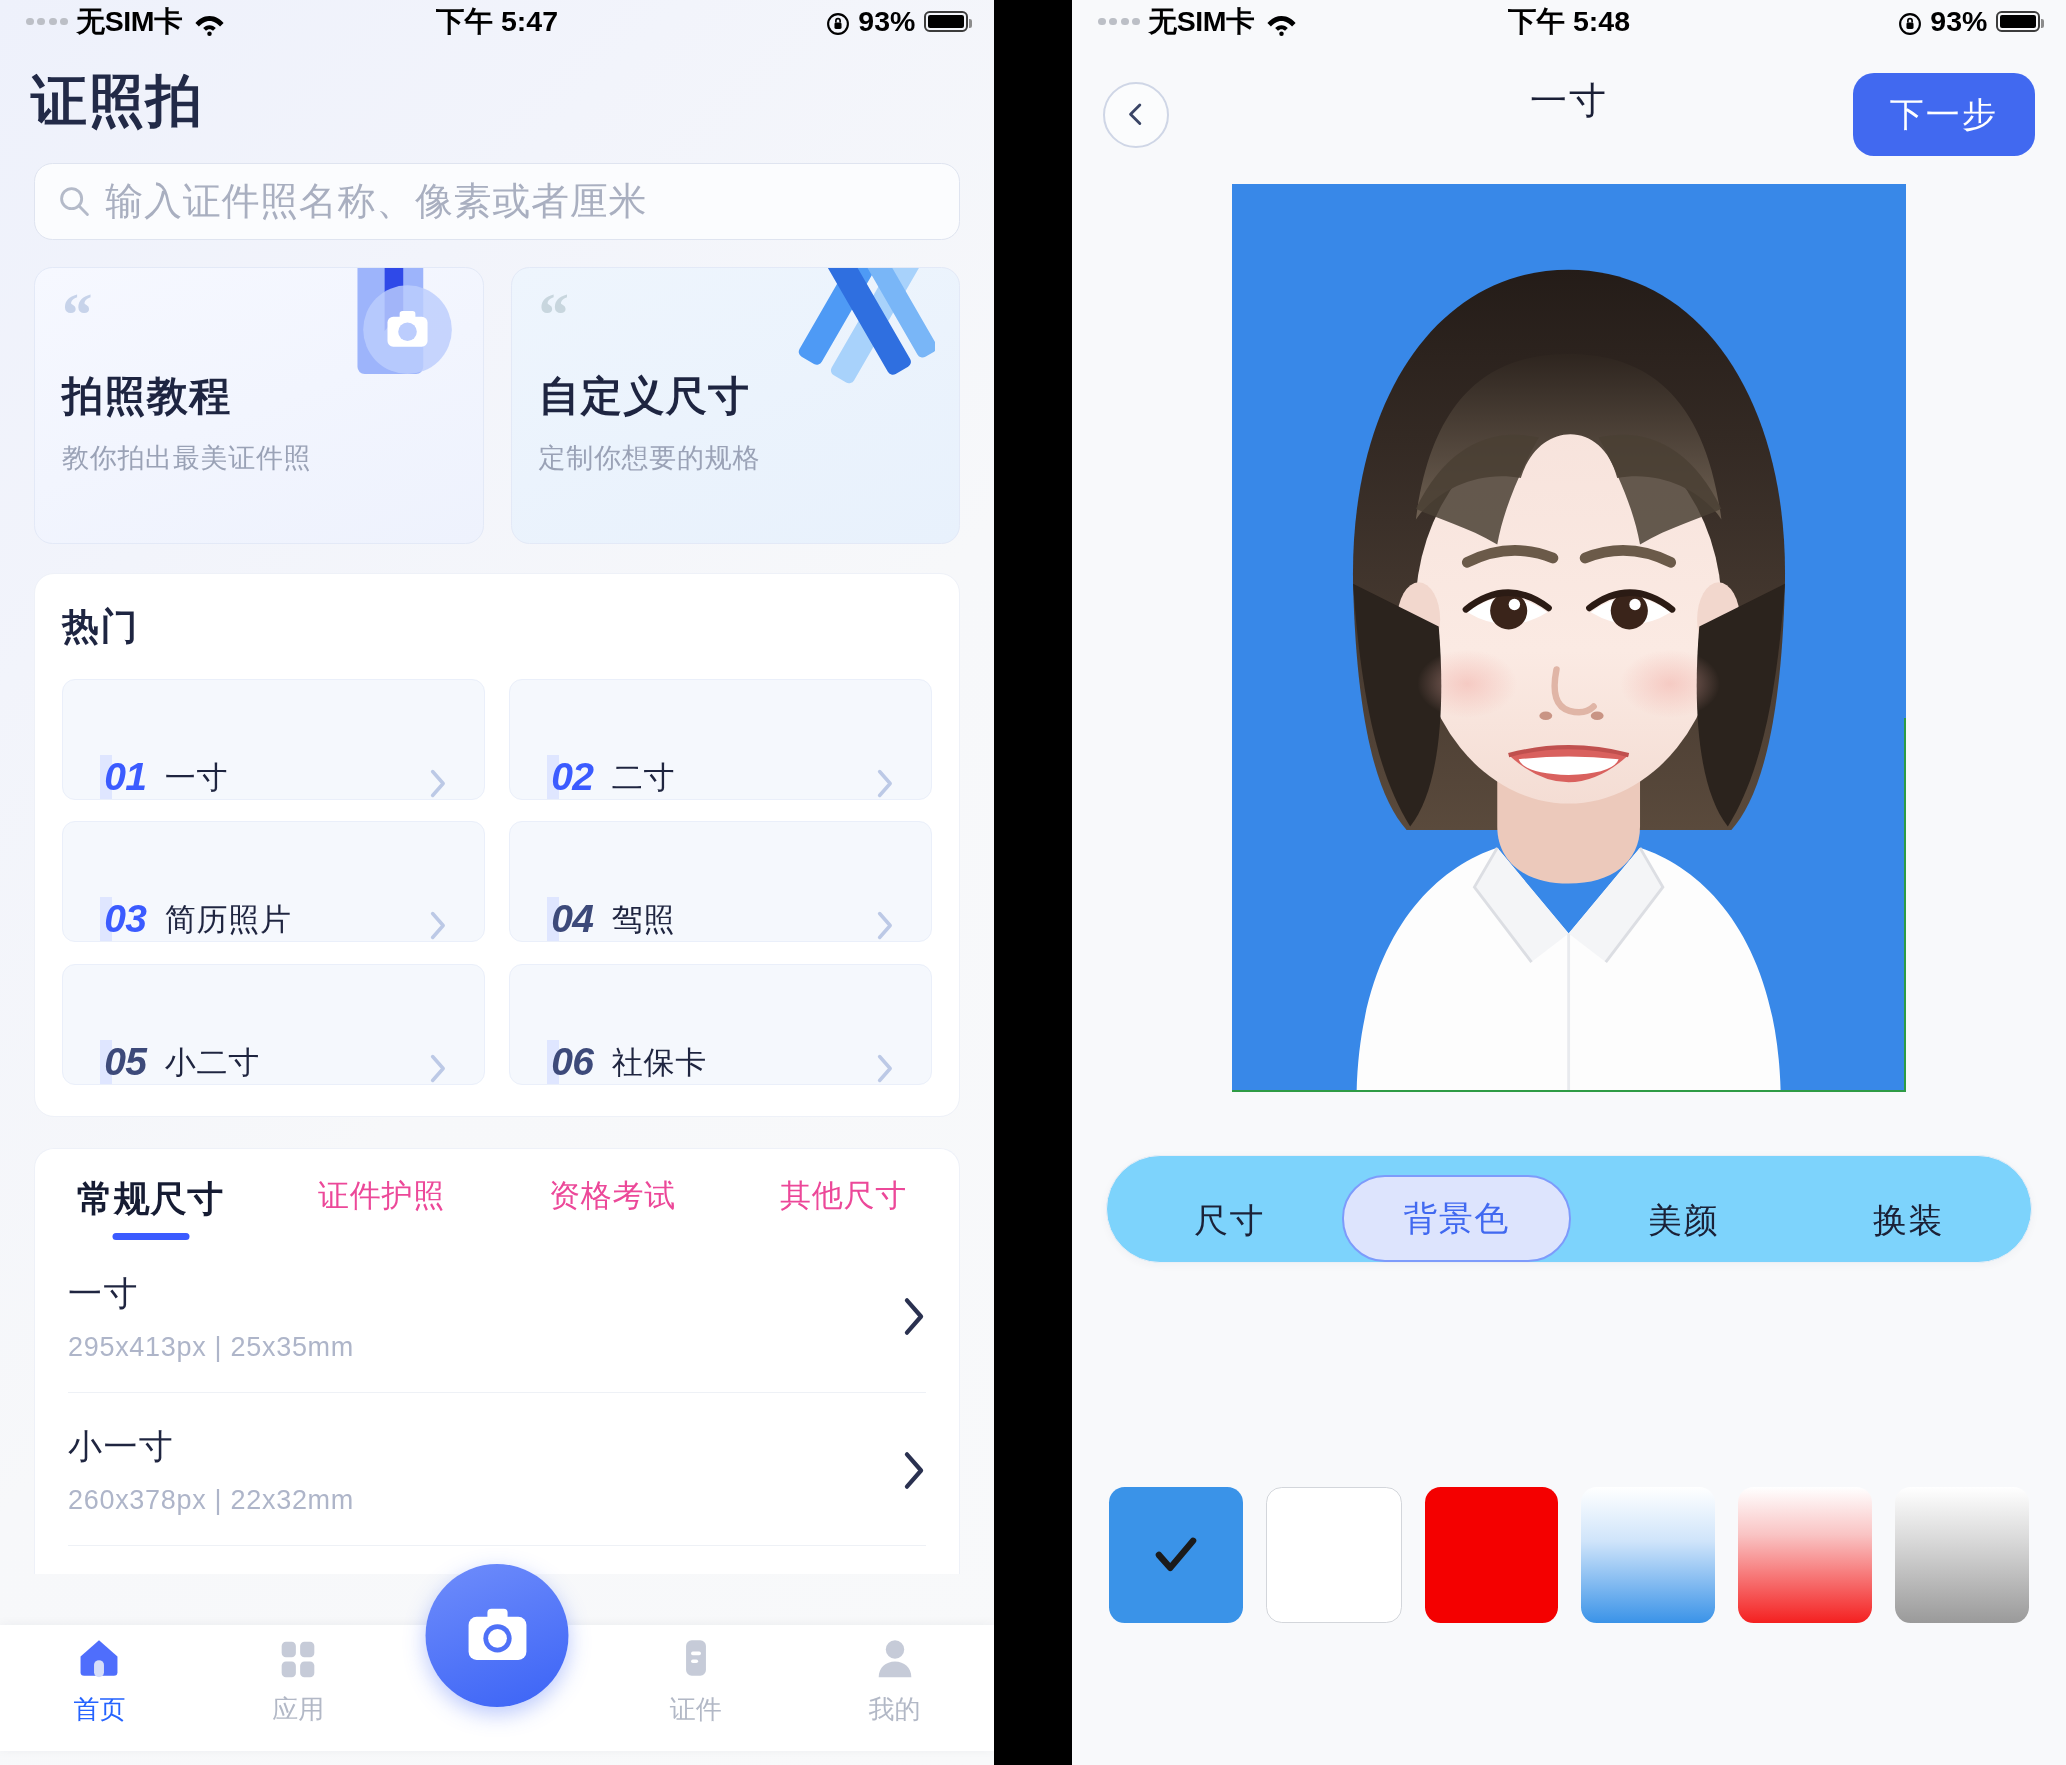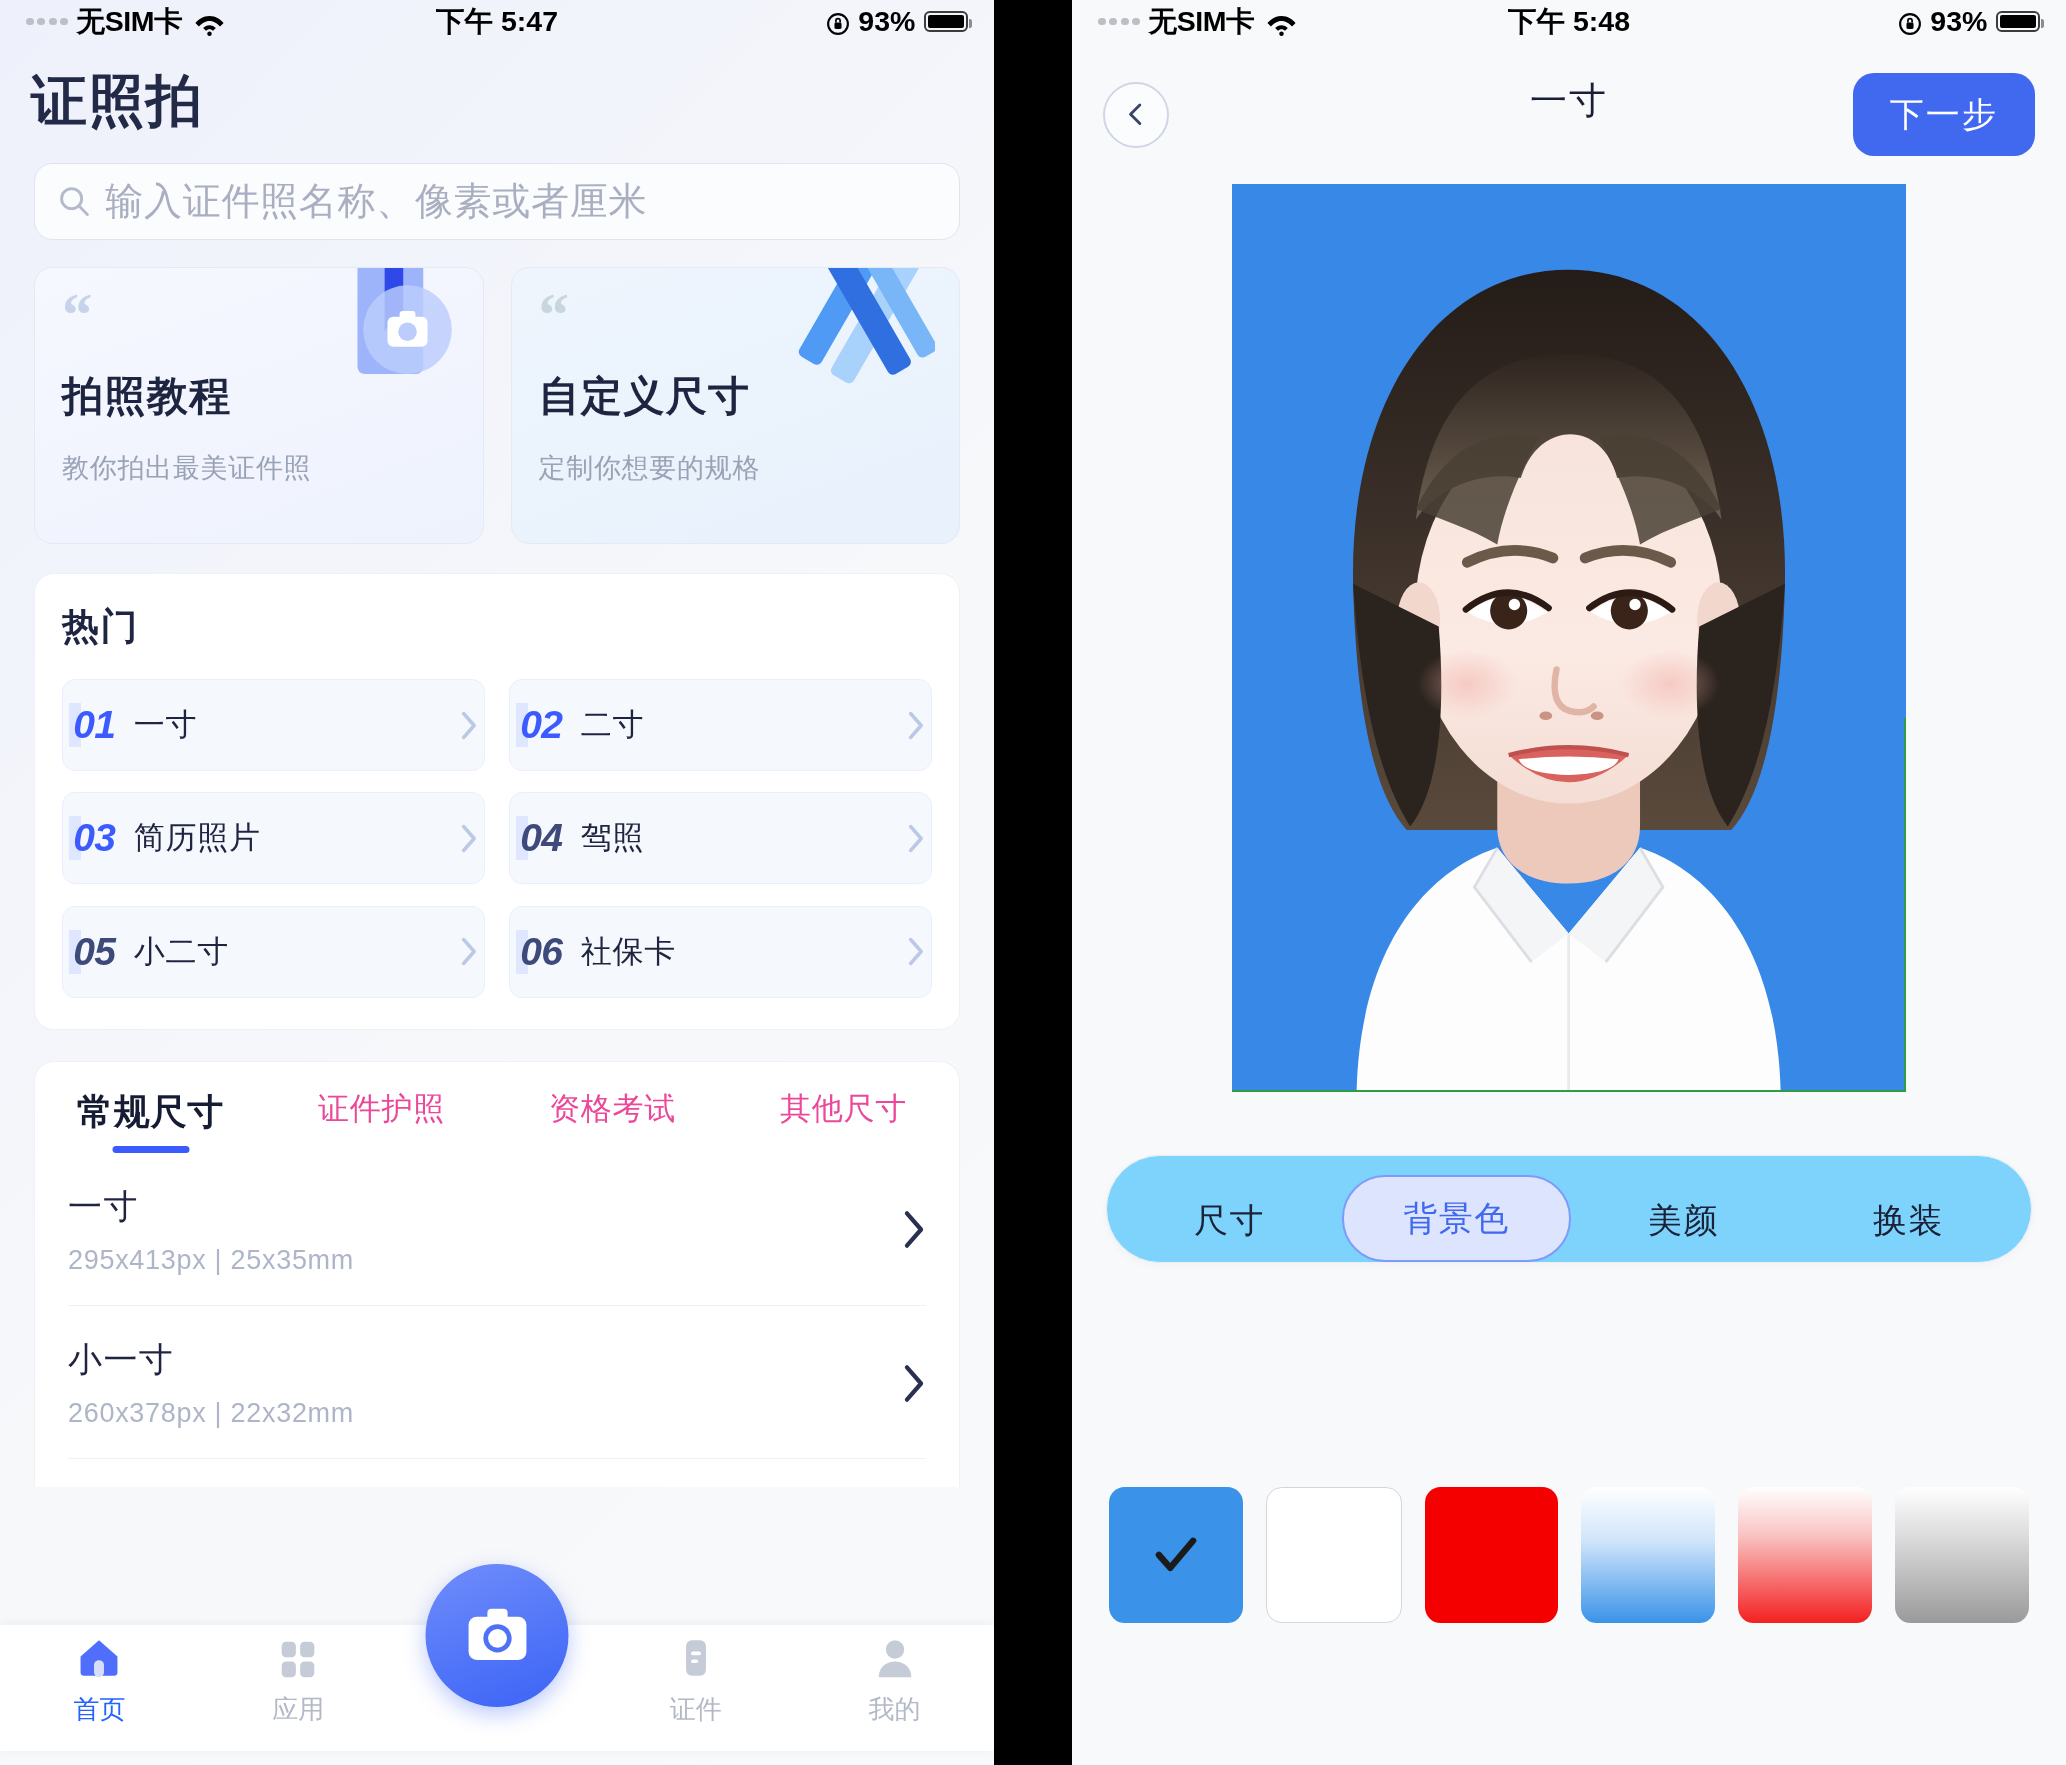--- a/index.html
+++ b/index.html
@@ -53,32 +53,32 @@
   .cards { display: flex; gap: 27px; padding: 27px 34px 0 34px; }
   .fcard {
     position: relative; flex: 1; height: 277px; border-radius: 18.5px;
     border: 1.4px solid #e3e9f7; overflow: hidden; padding: 30px 27px;
   }
   .fcard.c1 { background: linear-gradient(160deg,#f6f8ff 0%,#eef2fd 100%); }
   .fcard.c2 { background: linear-gradient(160deg,#eef5fd 0%,#e8f1fc 100%); }
   .quote { font-size: 61px; line-height: .55; font-weight: 900; color: #c7d3ea; font-family: "Liberation Serif", serif;}
   .fcard.c2 .quote { color: #c8d6de; }
   .fcard h3 { font-size: 41px; font-weight: 900; color: #1e2541; margin-top: 37px; letter-spacing: 1.4px;}
-  .fcard p { font-size: 27px; color: #9aa2b6; margin-top: 26px; letter-spacing: 0.7px;}
+  .fcard p { font-size: 27px; color: #9aa2b6; margin-top: 16px; letter-spacing: 0.7px;}
   .fc-art { position: absolute; top: -7.1px; right: 24px; width: 143px; height: 143px; }
 
   .panel {
     margin: 28.5px 34px 0 34px; background: #ffffff; border-radius: 20px;
     border: 1.4px solid #eef1f8; padding: 28.5px 27px 31px 27px;
   }
   .panel h2 { font-size: 37px; font-weight: 900; color: #1e2541; letter-spacing: 1.4px;}
   .hot-grid { display: grid; grid-template-columns: 1fr 1fr; gap: 21.4px 24px; margin-top: 27px; }
   .hot-item {
-    height: 92px; background: #f5f8fd; border: 1.4px solid #eaeffa; border-radius: 13px;
-    display: flex; align-items: center; padding: 0 6px; gap: 18.5px;
+    height: 121px; background: #f5f8fd; border: 1.4px solid #eaeffa; border-radius: 13px;
+    display: flex; align-items: flex-end; padding: 0 37px; gap: 18.5px;
   }
   .hot-num {
     font-size: 39px; font-weight: 900; font-style: italic;
     color: #3b5bff; letter-spacing: -0.7px;
     background: linear-gradient(90deg,#dfe6ff 0%, #dfe6ff 26%, transparent 26%);
     padding-left: 4.3px;
   }
   .hot-item.dim .hot-num { color: #3d4a7a; }
   .hot-label { font-size: 31px; color: #1f2540; letter-spacing: 0.7px; }
   .chev { margin-left: auto; width: 18.5px; height: 31px; }

